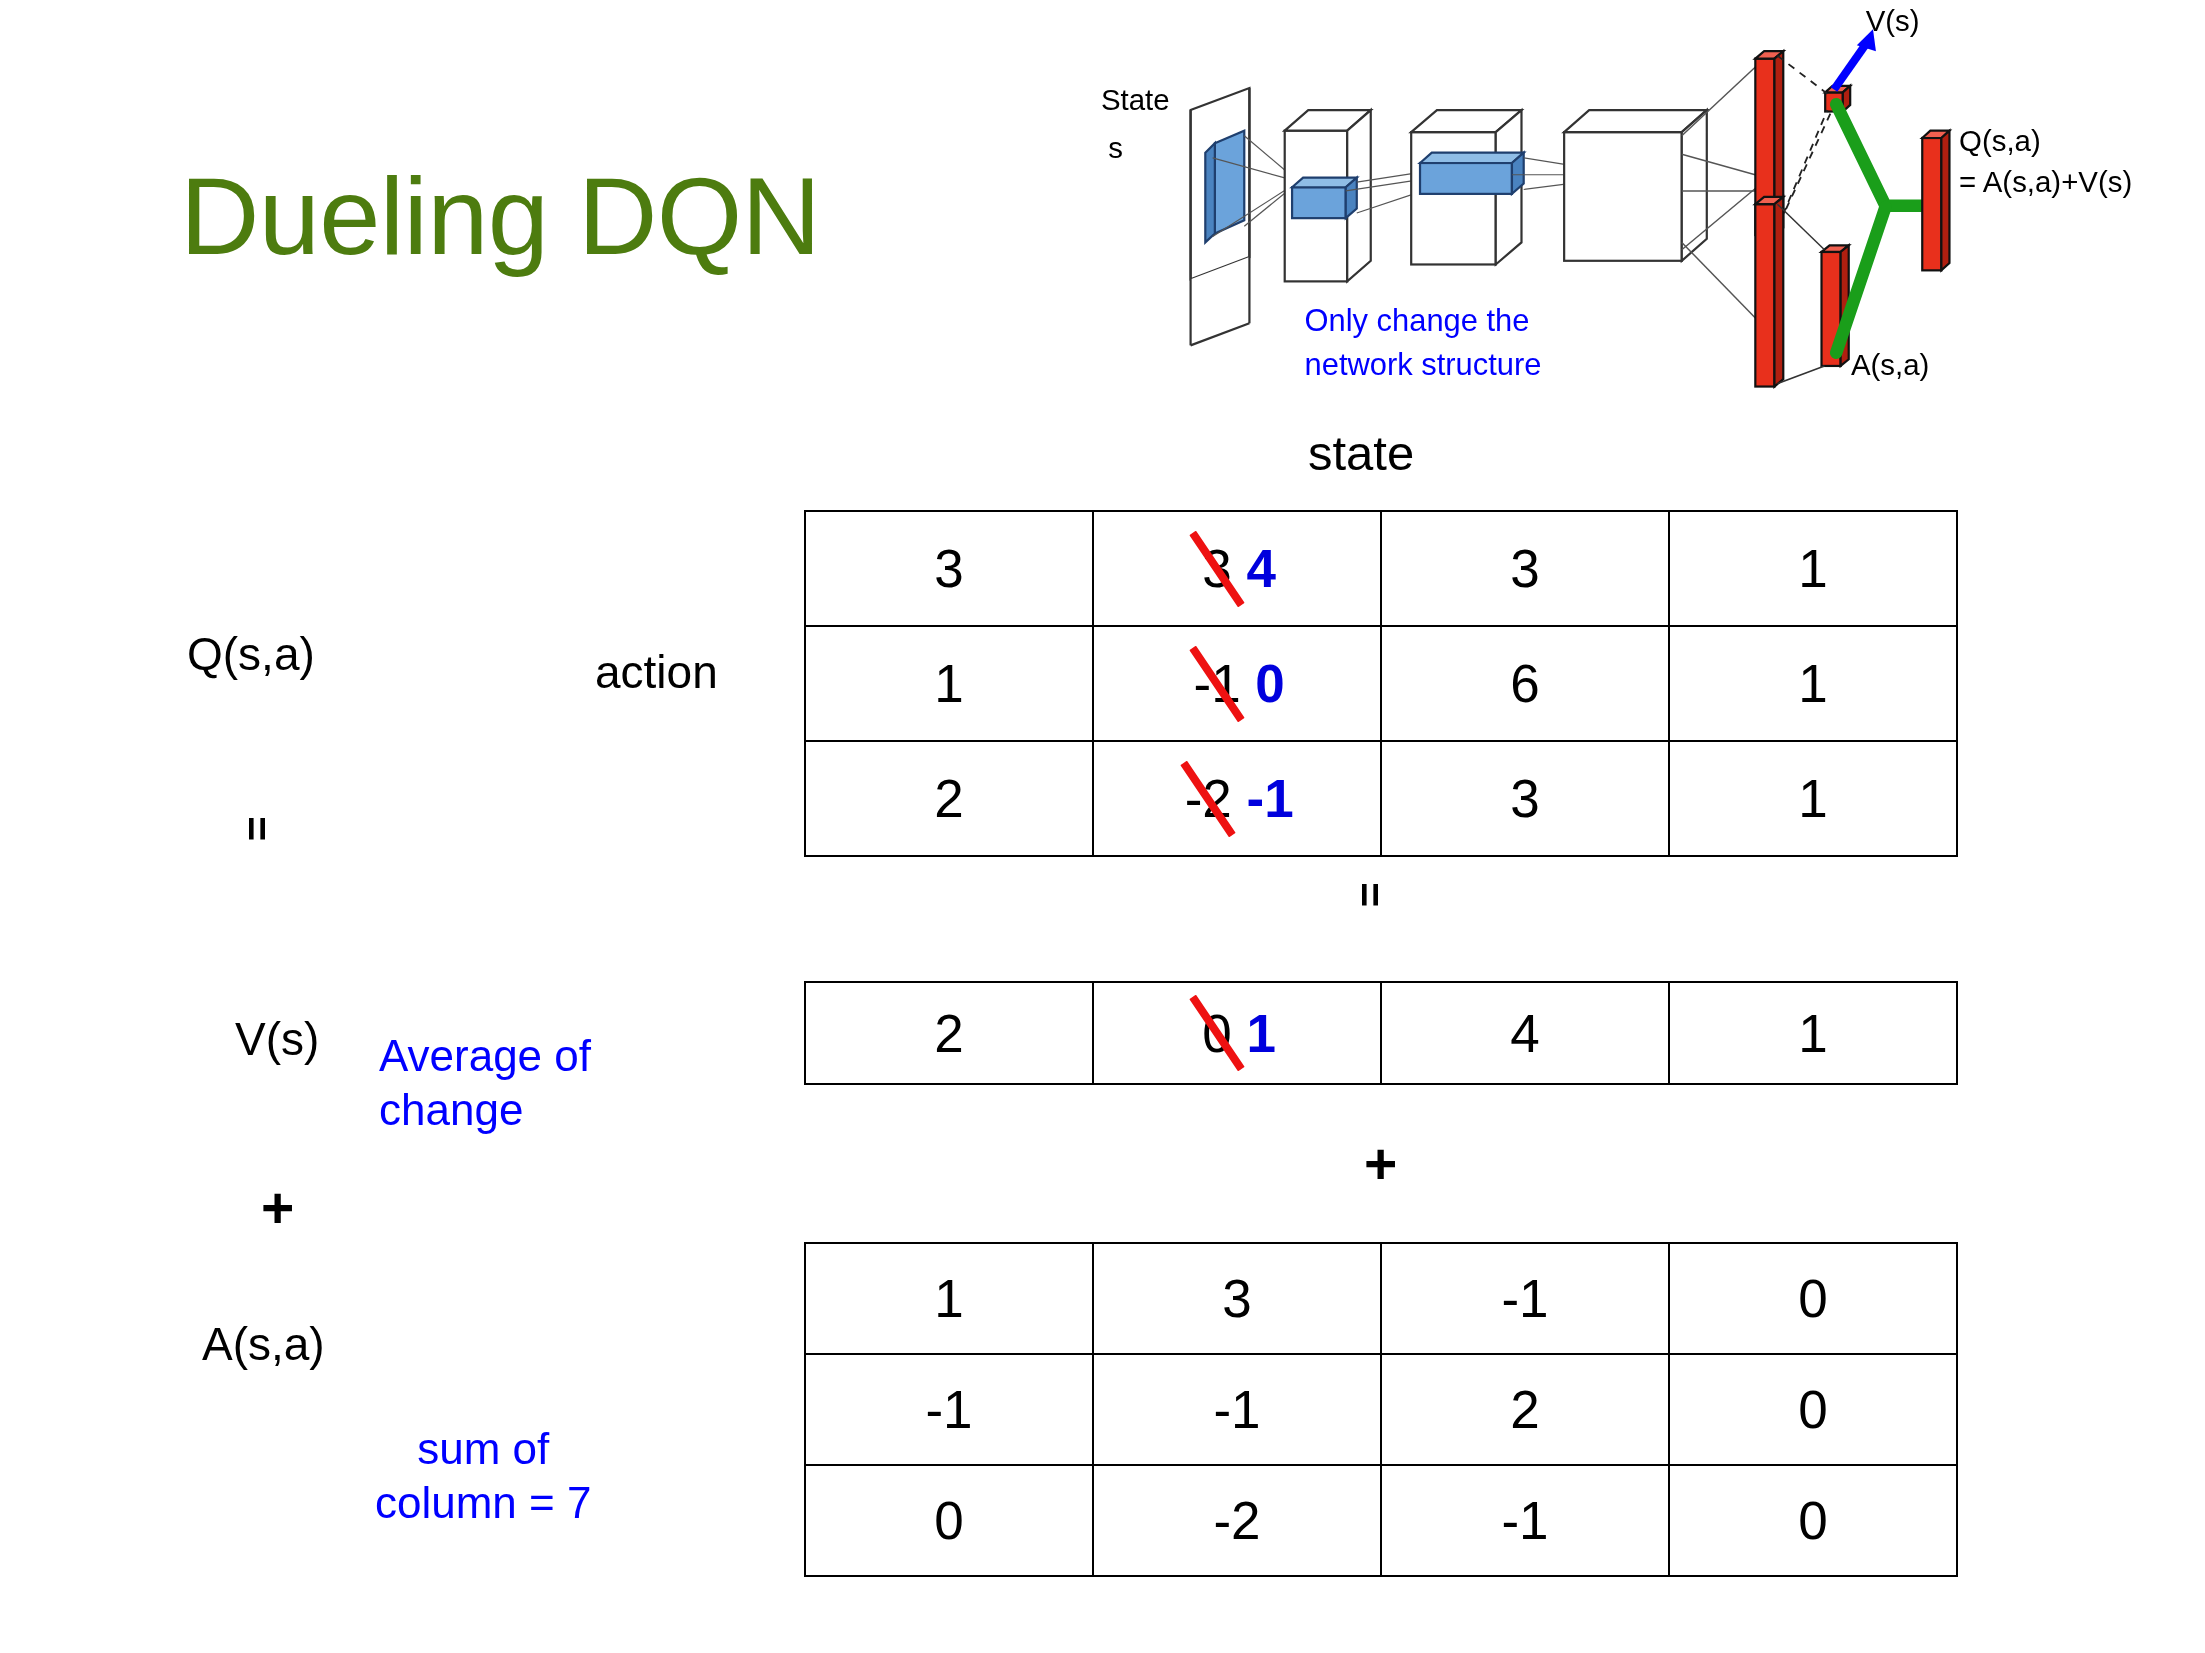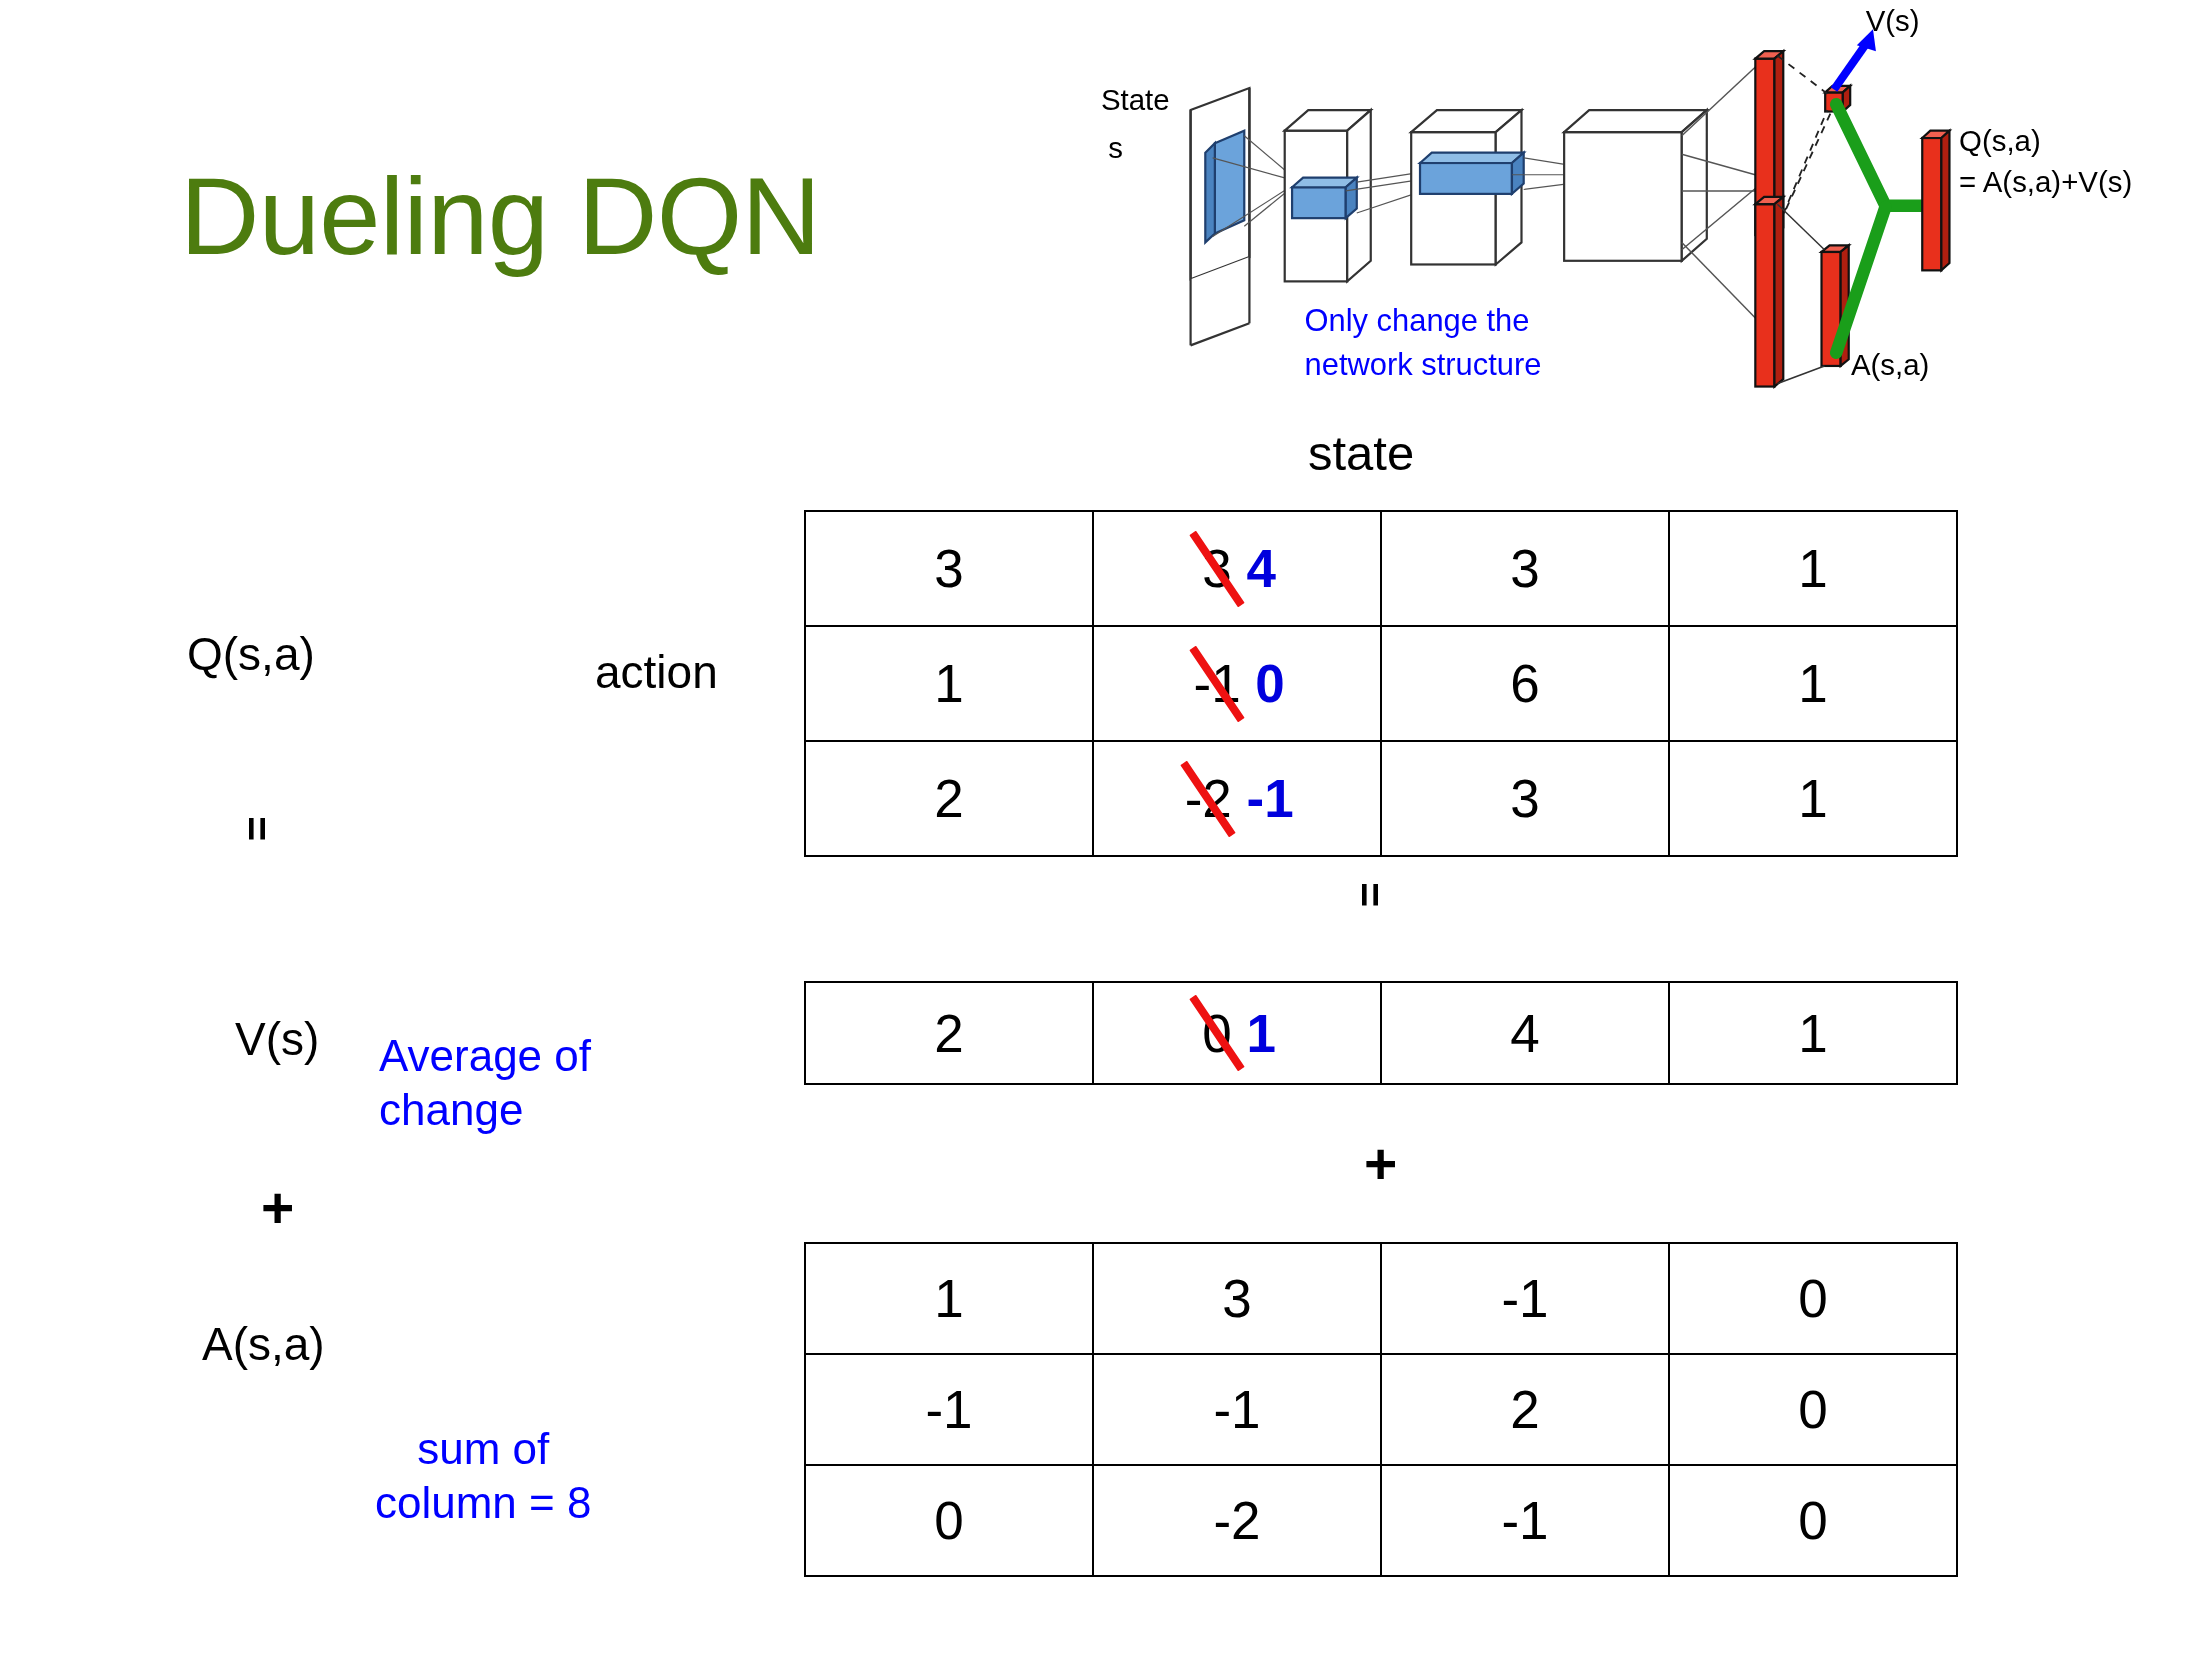--- a/index.html
+++ b/index.html
@@ -299,21 +299,21 @@
 </div>
 
 <div class="abs plus-sign" id="plus-1">+</div>
 
 <div class="abs plus-sign" id="plus-2">+</div>
 
 <div class="abs lbl-black" id="a-label">A(s,a)</div>
 
 <div class="abs" id="sum-label">
   <div class="lbl-blue">sum of</div>
-  <div class="lbl-blue">column = 8</div>
+  <div class="lbl-blue">column = 7</div>
 </div>
 
 <div class="abs" id="q-table-wrap">
   <table class="grid" id="q-table">
     <tbody>
       <tr>
         <td><span>3</span></td>
         <td>
           <span class="cell-inner">
             <span class="struck"><span>3</span><span class="slash"></span></span>

